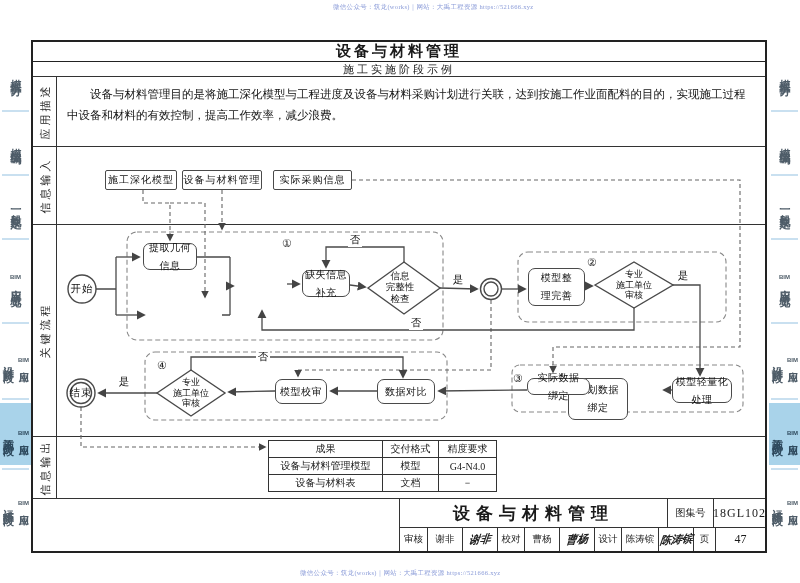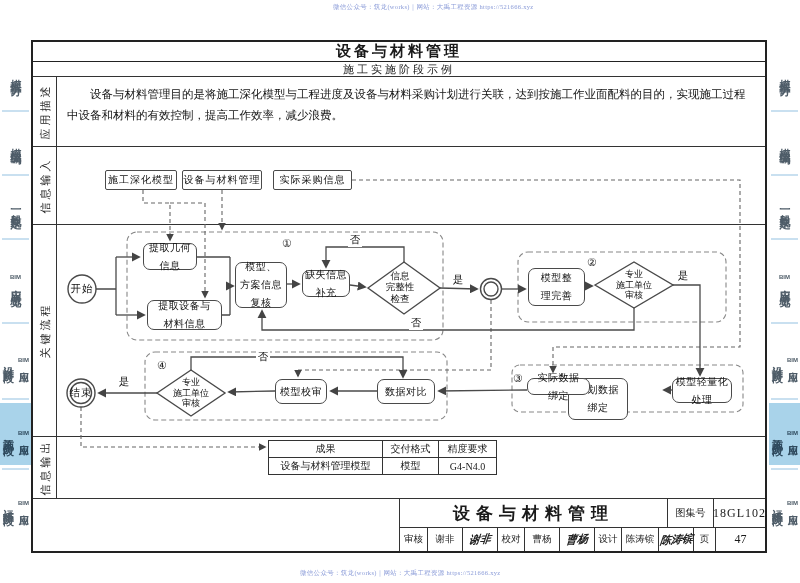--- a/index.html
+++ b/index.html
@@ -297,29 +297,20 @@
         <span>实际采购信息</span>
       </div>
 
     <div class="clabel" style="left:6px;top:135px">开始</div>
     <div class="clabel" style="left:5px;top:239px">结束</div>
 
     <div class="fbox" style="left:87px;top:96px;width:54px;height:27px">
         <span>提取几何</span>
         <span>信息</span>
       </div>
-    <div class="fbox" style="left:91px;top:153px;width:75px;height:30px">
-        <span>提取设备与</span>
-        <span>材料信息</span>
-      </div>
-    <div class="fbox" style="left:179px;top:115px;width:52px;height:46px">
-        <span>模型、</span>
-        <span>方案信息</span>
-        <span>复核</span>
-      </div>
     <div class="fbox" style="left:246px;top:123px;width:48px;height:27px">
         <span>缺失信息</span>
         <span>补充</span>
       </div>
     <div class="fbox" style="left:472px;top:121px;width:57px;height:38px">
         <span>模型整</span>
         <span>理完善</span>
       </div>
     <div class="fbox" style="left:616px;top:231px;width:60px;height:25px">
         <span>模型轻量化</span>
@@ -373,17 +364,22 @@
           <tr>
         <td>成果</td>
         <td>交付格式</td>
         <td>精度要求</td>
       </tr>
       <tr>
         <td>设备与材料管理模型</td>
         <td>模型</td>
         <td>G4-N4.0</td>
       </tr>
+      <tr>
+        <td>设备与材料表</td>
+        <td>文档</td>
+        <td>－</td>
+      </tr>
     </tbody>
       </table>
   </div>
 
 </div>
 
 </body></html>

